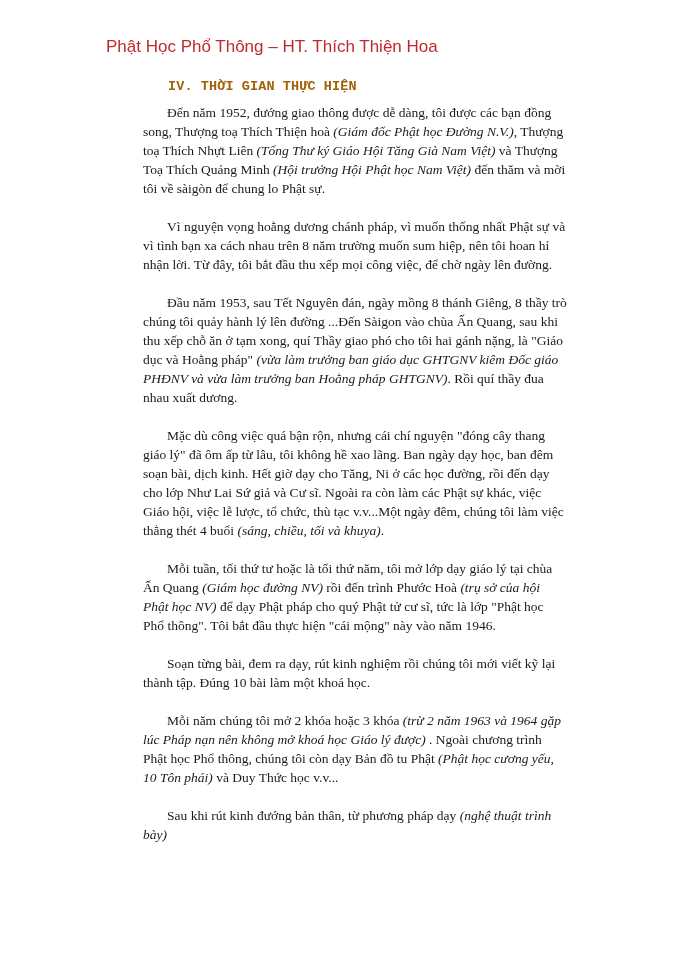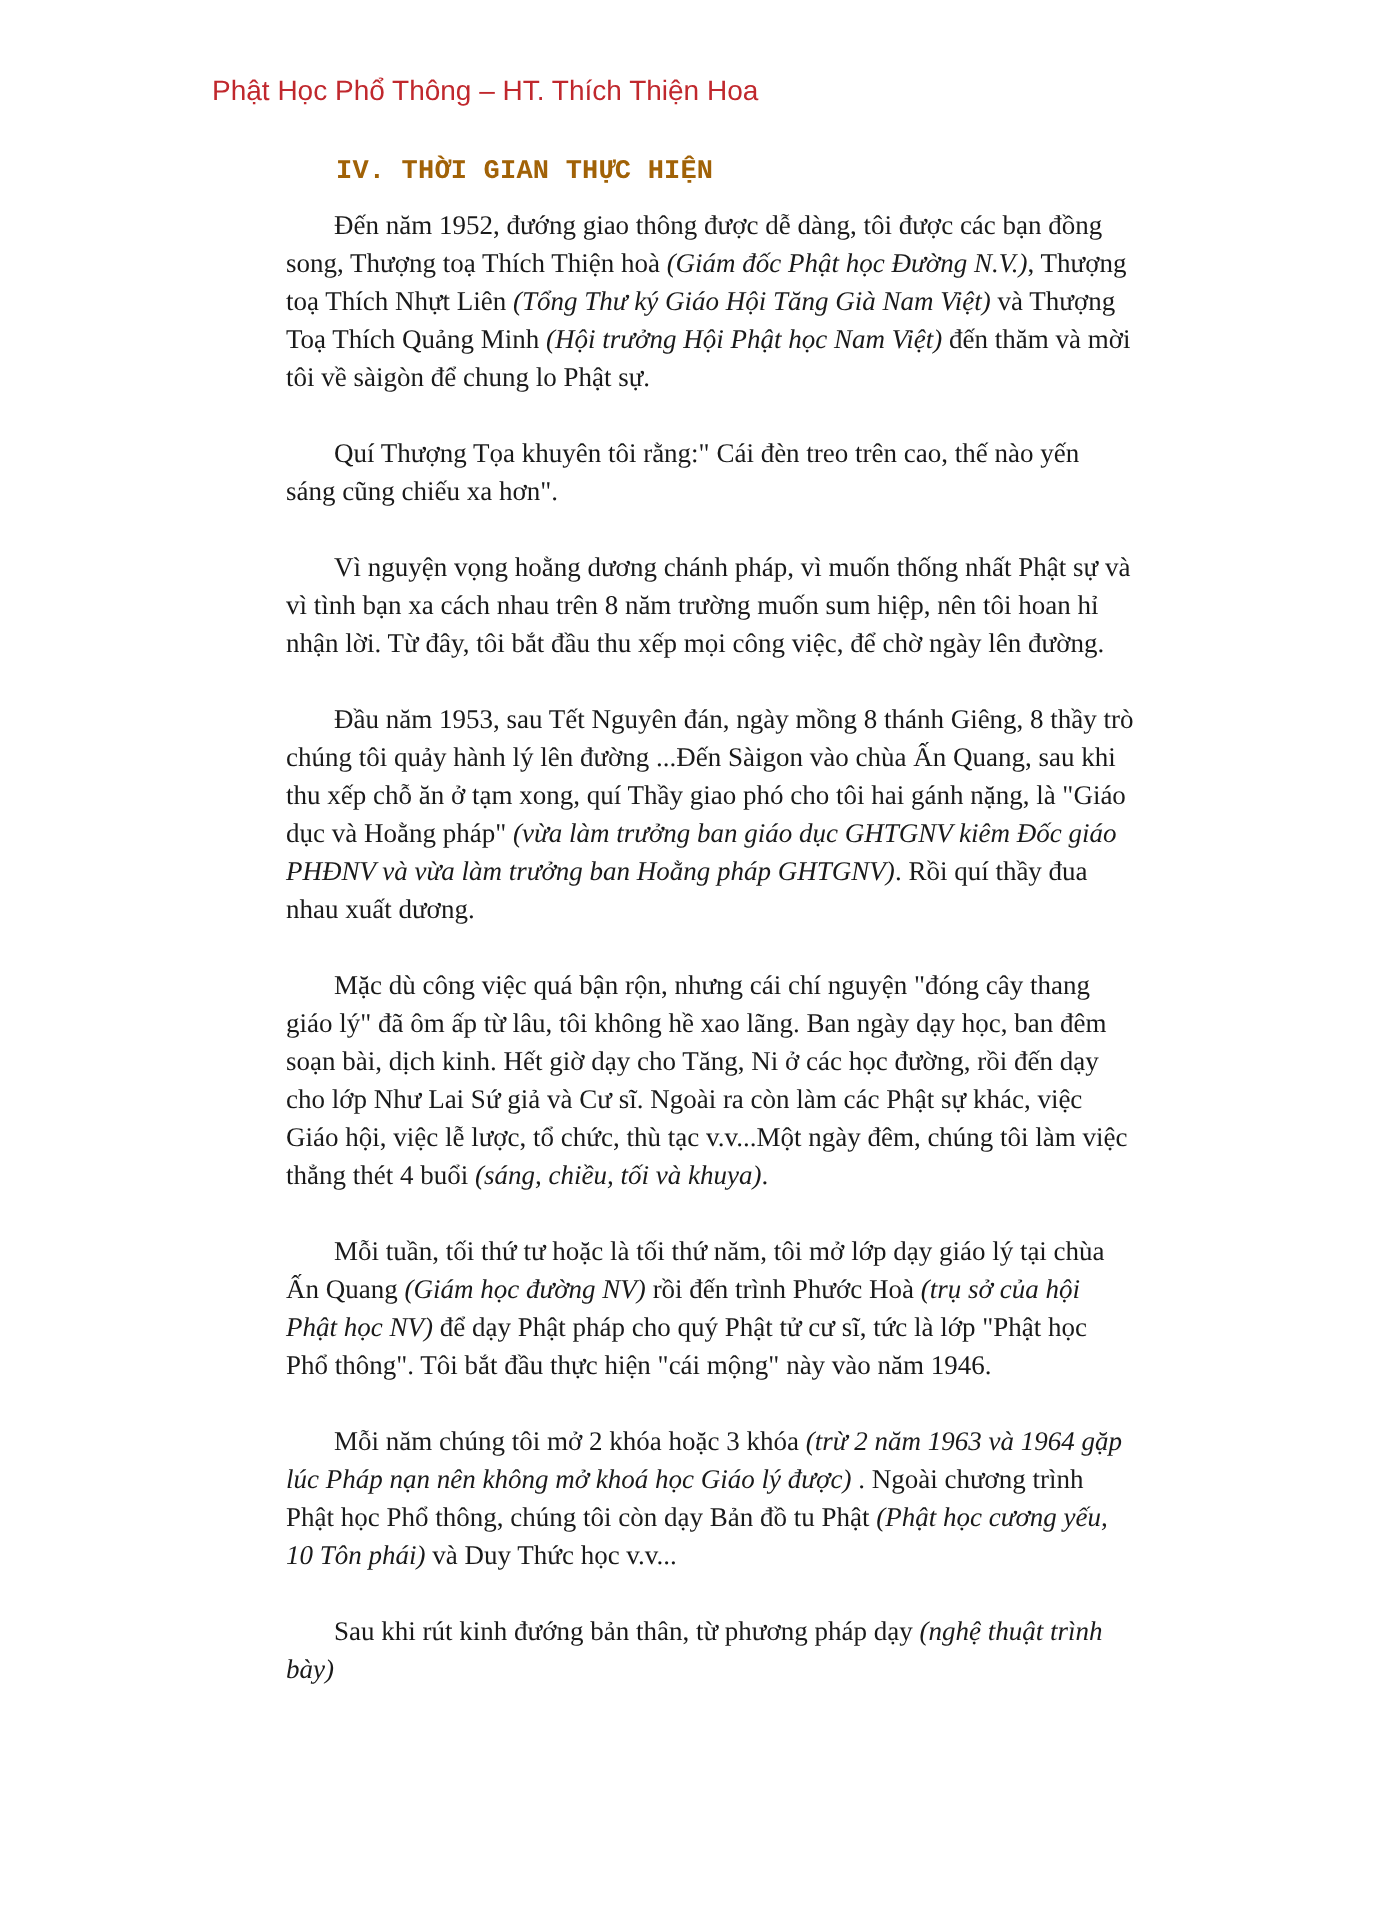--- a/index.html
+++ b/index.html
@@ -1,19 +1,19 @@
 <!DOCTYPE html>
 <html><head>
 <meta charset="utf-8">
 <style>
   html, body { margin: 0; padding: 0; background: #ffffff; }
   body { width: 700px; height: 960px; position: relative; overflow: hidden; }
   .page-header {
     position: absolute; left: 106px; top: 37px;
-    font-family: "Liberation Sans", sans-serif; font-size: 14px;
+    font-family: "Liberation Sans", sans-serif; font-size: 17px;
     color: #c0282d; white-space: nowrap;
   }
   .section-title {
     position: absolute; left: 168px; top: 79px;
     font-family: Liberation Mono, monospace; font-size: 13.5px; font-weight: bold;
     color: #a16207; white-space: nowrap; letter-spacing: 0.1px;
   }
   .body-text {
     position: absolute; left: 143px; top: 103px; width: 424px;
     font-family: "Liberation Serif", serif; font-size: 13.5px; line-height: 19px;
@@ -24,20 +24,20 @@
 </style>
 </head>
 <body>
 
 <div class="page-header">Phật Học Phổ Thông – HT. Thích Thiện Hoa</div>
 
 <div class="section-title">IV. THỜI GIAN THỰC HIỆN</div>
 
 <div class="body-text">
   <p class="para"><span>Đến năm 1952, đướng giao thông được dễ dàng, tôi được các bạn đồng song, Thượng toạ Thích Thiện hoà </span><em>(Giám đốc Phật học Đường N.V.)</em><span>, Thượng toạ Thích Nhựt Liên </span><em>(Tổng Thư ký Giáo Hội Tăng Già Nam Việt)</em><span> và Thượng Toạ Thích Quảng Minh </span><em>(Hội trưởng Hội Phật học Nam Việt)</em><span> đến thăm và mời tôi về sàigòn để chung lo Phật sự.</span></p>
-  <p class="para"><span>Quí Thượng Tọa khuyên tôi rằng:" Cái đèn treo trên cao, thế nào yến sáng cũng chiếu xa hơn".</span></p>
   <p class="para"><span>Vì nguyện vọng hoằng dương chánh pháp, vì muốn thống nhất Phật sự và vì tình bạn xa cách nhau trên 8 năm trường muốn sum hiệp, nên tôi hoan hỉ nhận lời. Từ đây, tôi bắt đầu thu xếp mọi công việc, để chờ ngày lên đường.</span></p>
   <p class="para"><span>Đầu năm 1953, sau Tết Nguyên đán, ngày mồng 8 thánh Giêng, 8 thầy trò chúng tôi quảy hành lý lên đường ...Đến Sàigon vào chùa Ấn Quang, sau khi thu xếp chỗ ăn ở tạm xong, quí Thầy giao phó cho tôi hai gánh nặng, là "Giáo dục và Hoằng pháp" </span><em>(vừa làm trưởng ban giáo dục GHTGNV kiêm Đốc giáo PHĐNV và vừa làm trưởng ban Hoằng pháp GHTGNV)</em><span>. Rồi quí thầy đua nhau xuất dương.</span></p>
   <p class="para"><span>Mặc dù công việc quá bận rộn, nhưng cái chí nguyện "đóng cây thang giáo lý" đã ôm ấp từ lâu, tôi không hề xao lãng. Ban ngày dạy học, ban đêm soạn bài, dịch kinh. Hết giờ dạy cho Tăng, Ni ở các học đường, rồi đến dạy cho lớp Như Lai Sứ giả và Cư sĩ. Ngoài ra còn làm các Phật sự khác, việc Giáo hội, việc lễ lược, tổ chức, thù tạc v.v...Một ngày đêm, chúng tôi làm việc thẳng thét 4 buổi </span><em>(sáng, chiều, tối và khuya)</em><span>.</span></p>
   <p class="para"><span>Mỗi tuần, tối thứ tư hoặc là tối thứ năm, tôi mở lớp dạy giáo lý tại chùa Ấn Quang </span><em>(Giám học đường NV)</em><span> rồi đến trình Phước Hoà </span><em>(trụ sở của hội Phật học NV)</em><span> để dạy Phật pháp cho quý Phật tử cư sĩ, tức là lớp "Phật học Phổ thông". Tôi bắt đầu thực hiện "cái mộng" này vào năm 1946.</span></p>
+  <p class="para"><span>Soạn từng bài, đem ra dạy, rút kinh nghiệm rồi chúng tôi mới viết kỹ lại thành tập. Đúng 10 bài làm một khoá học.</span></p>
   <p class="para"><span>Mỗi năm chúng tôi mở 2 khóa hoặc 3 khóa </span><em>(trừ 2 năm 1963 và 1964 gặp lúc Pháp nạn nên không mở khoá học Giáo lý được)</em><span> . Ngoài chương trình Phật học Phổ thông, chúng tôi còn dạy Bản đồ tu Phật </span><em>(Phật học cương yếu, 10 Tôn phái)</em><span> và Duy Thức học v.v...</span></p>
   <p class="para"><span>Sau khi rút kinh đướng bản thân, từ phương pháp dạy </span><em>(nghệ thuật trình bày)</em></p>
 </div>
 
 </body></html>

